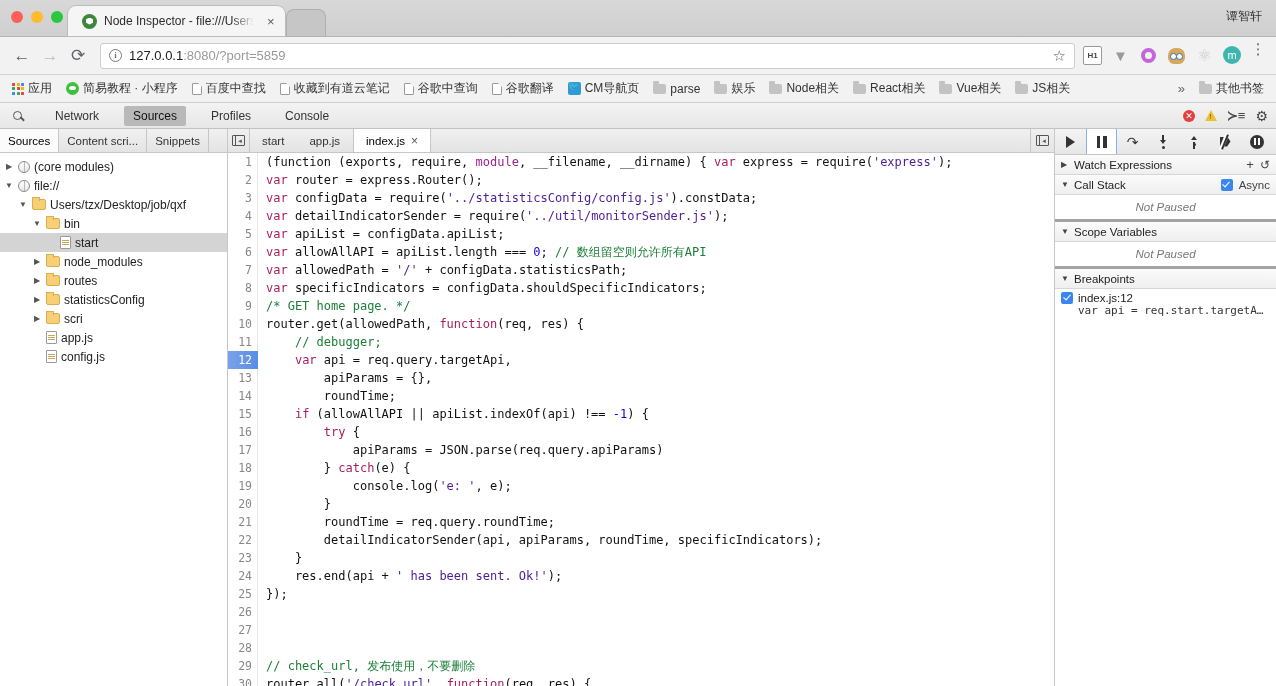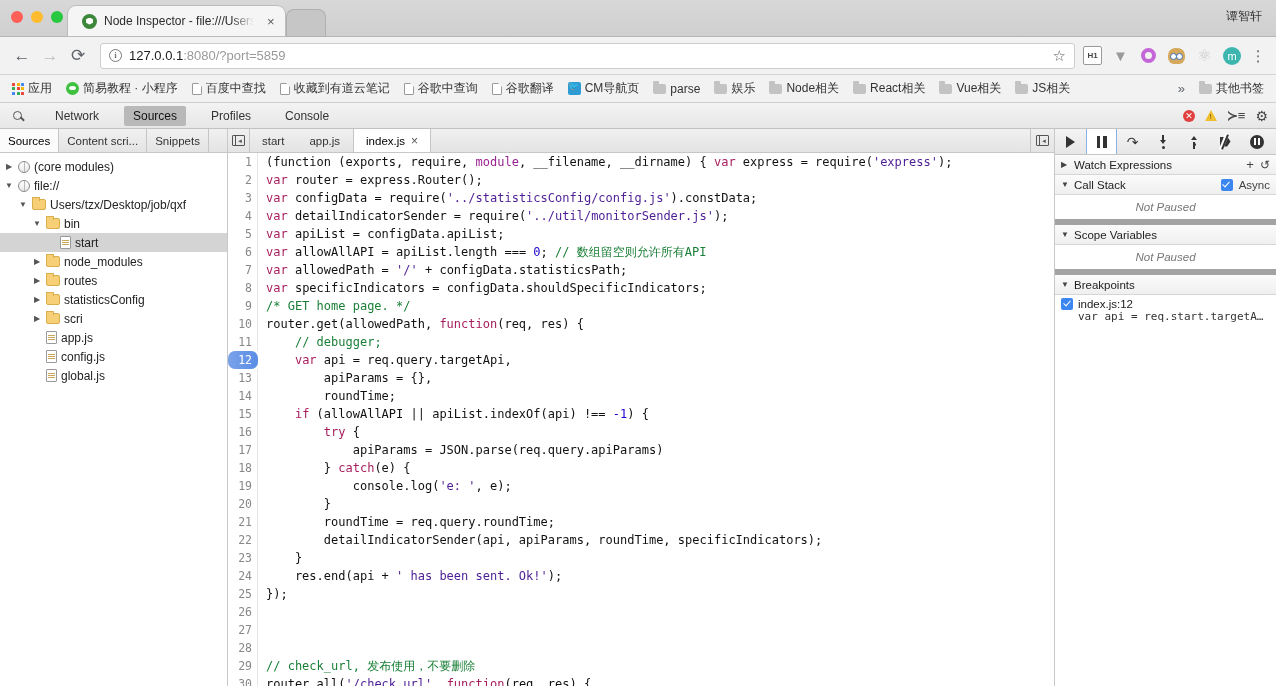--- a/index.html
+++ b/index.html
@@ -89,21 +89,21 @@
   }
   .info-circle {
     width: 13px; height: 13px; border-radius: 50%;
     border: 1.3px solid #7a7a7a; color: #7a7a7a;
     font-size: 9px; line-height: 11px; text-align: center;
     font-family: "Liberation Serif", serif; font-weight: bold; flex: 0 0 auto;
   }
   .url { font-size: 13px; color: #9a9a9a; white-space: nowrap; }
   .url b { color: #202020; font-weight: normal; }
   .star { margin-left: auto; color: #5f6368; font-size: 15px; }
-  .ext-icons { display: flex; align-items: center; gap: 9px; padding-right: 2px; }
+  .ext-icons { display: flex; gap: 9px; padding-right: 2px; }
   .ext { width: 19px; height: 19px; display: flex; align-items: center; justify-content: center; font-size: 10px; }
   .ext-h1 { border: 1px solid #999; border-radius: 2px; font-size: 8px; font-weight: bold; color: #444; background: #fff; }
   .ext-vue { color: #9a9a9a; font-size: 15px; }
   .ext-ring { width: 15px; height: 15px; border-radius: 50%; border: 4px solid #c466d8; }
   .ext-owl { width: 17px; height: 16px; border-radius: 45% 45% 40% 40%; background: #d6a85c; position: relative; }
   .ext-owl::before, .ext-owl::after {
     content:""; position: absolute; top: 5px; width: 5px; height: 5px;
     border-radius: 50%; background:#fff; border: 1.2px solid #3b6fb5;
   }
   .ext-owl::before { left: 2px; } .ext-owl::after { right: 2px; }
@@ -213,21 +213,21 @@
     font-family: "DejaVu Sans Mono", monospace;
     font-size: 12px; line-height: 18px;
     white-space: pre;
   }
   .code-row { display: flex; height: 18px; }
   .gutter {
     width: 30px; flex: 0 0 30px; text-align: right; padding-right: 5px;
     color: #888; background: #fff; border-right: 1px solid #e6e6e6;
     font-family: "DejaVu Sans Mono", monospace; font-size: 11.5px;
   }
-  .code-row.bp .gutter { background: #5b8ee6; color: #fff; border-right-color:#5b8ee6;border-radius:7px; }
+  .code-row.bp .gutter { background: #5b8ee6; color: #fff; border-right-color:#5b8ee6; }
   .code-row.bp .gutter { background: linear-gradient(to right,#7aa2e8,#5b8ee6); }
   .src { padding-left: 8px; color: #111; }
   .kw { color: #a71d5d; }
   .kw2 { color: #9b2393; }
   .str { color: #4c1d95; }
   .cmt { color: #1a7f37; }
   .num { color: #1c00cf; }
 
   
   .side-pane { width: 221px; flex: 0 0 221px; display: flex; flex-direction: column; background: #fff; font-size: 11.5px; }
@@ -259,21 +259,21 @@
   .sec-head {
     height: 20px; display: flex; align-items: center; gap: 4px; padding: 0 6px;
     background: linear-gradient(to bottom,#fbfbfb,#efefef);
     border-bottom: 1px solid #d6d6d6; color: #222;
   }
   .sec-head .caret { font-size: 8px; color: #444; width: 9px; }
   .sec-right { margin-left: auto; display: flex; align-items: center; gap: 6px; color: #444; }
   .chk { width: 12px; height: 12px; border-radius: 2px; background: #3b86f0; position: relative; flex:0 0 auto; }
   .chk::after { content:""; position:absolute; left:3.5px; top:1px; width:3px; height:6px;
                 border:solid #fff; border-width:0 1.6px 1.6px 0; transform: rotate(42deg); }
-  .sec-body { padding: 6px 0; text-align: center; color: #777; font-style: italic; border-bottom: 6px solid #a3a3a3; }
+  .sec-body { padding: 6px 0; text-align: center; color: #777; font-style: italic; border-bottom: 3px solid #a3a3a3; }
   .bp-item { display: flex; align-items: flex-start; gap: 5px; padding: 3px 6px 0 6px; }
   .bp-item .lbl { color: #1a1a1a; }
   .bp-code { padding: 0 6px 4px 23px; font-family: "DejaVu Sans Mono", monospace; font-size: 11px; color: #333; white-space: nowrap; overflow: hidden; }
   .plus { font-size: 13px; } .refresh { font-size: 12px; }
 </style>
 </head>
 <body>
 
 <div class="chrome-window">
 
@@ -467,25 +467,20 @@
             <div class="tnode" style="padding-left: 32px;">
               <span class="tw"></span>
               <span class="jsfile"></span>
               <span>app.js</span>
             </div>
             <div class="tnode" style="padding-left: 32px;">
               <span class="tw"></span>
               <span class="jsfile"></span>
               <span>config.js</span>
             </div>
-            <div class="tnode" style="padding-left: 32px;">
-              <span class="tw"></span>
-              <span class="jsfile"></span>
-              <span>global.js</span>
-            </div>
           </div>
       </div>
 
       <div class="editor-pane">
         <div class="editor-tabs">
           <div class="panel-toggle">
             <span class="pt-box">
                 <i></i>
                 <em>◂</em>
               </span>

